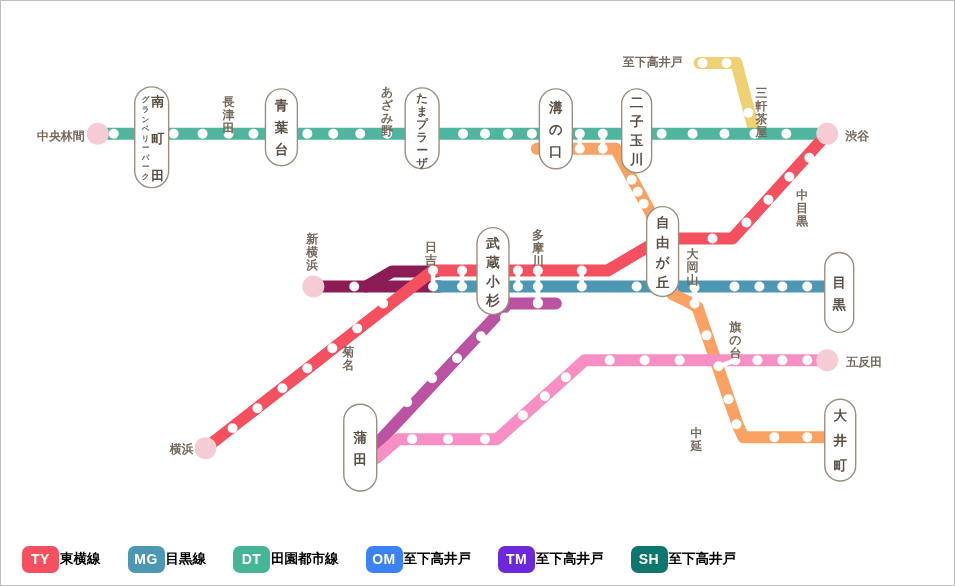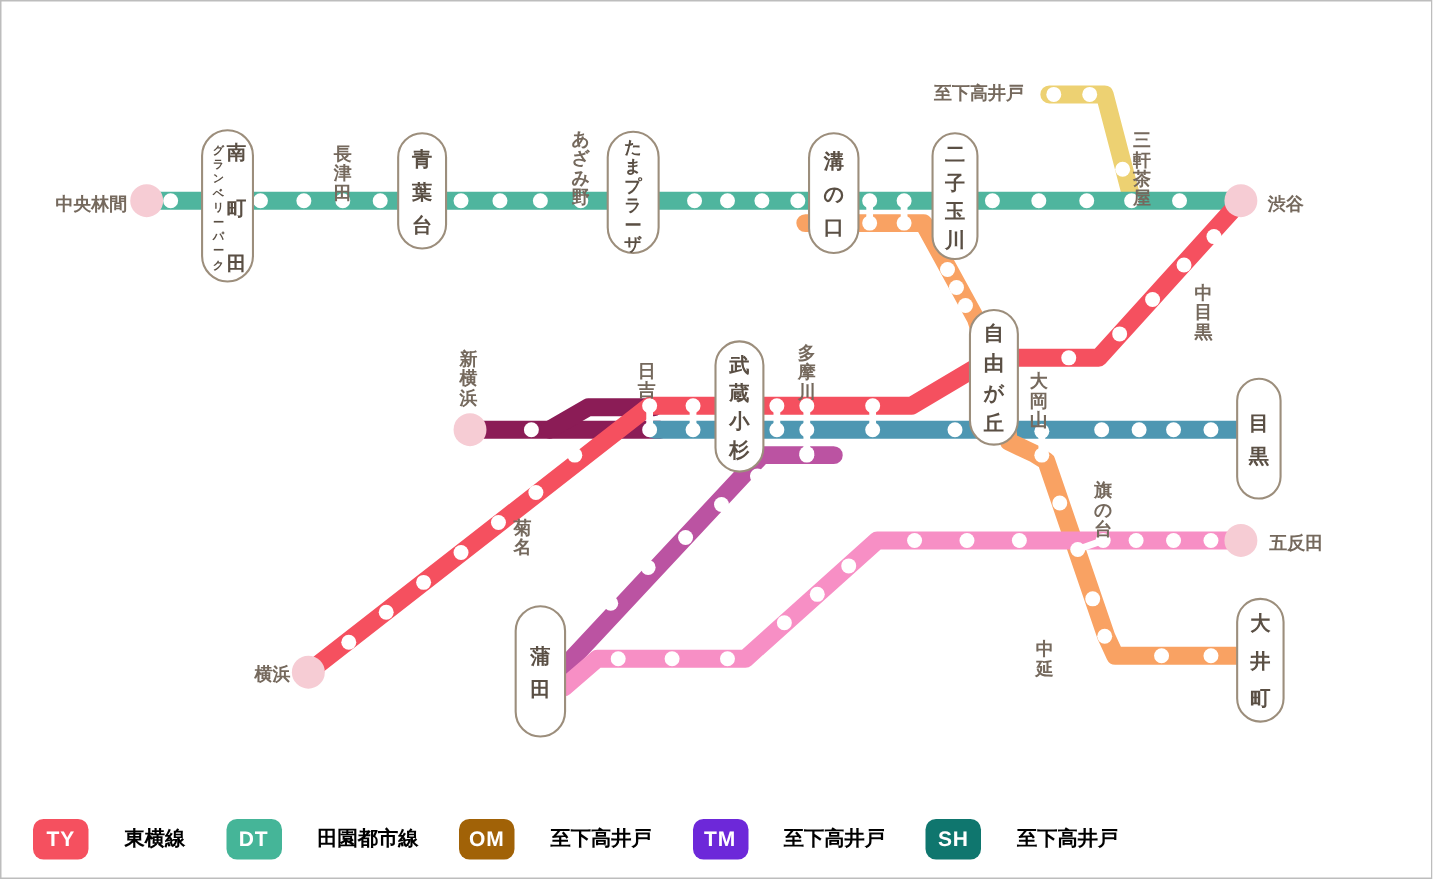--- a/index.html
+++ b/index.html
@@ -7,21 +7,21 @@
   .frame{
     position:relative;width:955px;height:586px;box-sizing:border-box;
     border:1px solid #bdbdbd;background:#ffffff;overflow:hidden;
     font-family:"Liberation Sans","DejaVu Sans",sans-serif;
   }
   svg.map{position:absolute;left:0;top:0;display:block;}
   .legend{
     position:absolute;left:0;bottom:0;width:100%;height:52px;
     display:flex;align-items:center;padding-left:21px;gap:27px;box-sizing:border-box;
   }
-  .legend-item{display:flex;align-items:center;gap:24px;flex:0 0 auto;}
+  .legend-item{display:flex;align-items:center;gap:1px;flex:0 0 auto;}
   .badge{
     width:37px;height:27px;border-radius:7px;color:#ffffff;
     font-weight:bold;font-size:14px;display:flex;align-items:center;justify-content:center;
     letter-spacing:.5px;
   }
   .lbl{font-size:13.5px;color:#000000;font-weight:600;}
 </style>
 </head>
 <body>
 
@@ -171,25 +171,29 @@
       <text text-anchor="middle" fill="#75695d" font-size="12" font-weight="600"><tspan x="538" y="238.56">多</tspan><tspan x="538" y="251.56">摩</tspan><tspan x="538" y="264.56">川</tspan></text>
       <text text-anchor="middle" fill="#75695d" font-size="12" font-weight="600"><tspan x="348" y="355.56">菊</tspan><tspan x="348" y="368.56">名</tspan></text>
       <text x="193" y="453" text-anchor="end" fill="#75695d" font-size="12" font-weight="600">横浜</text>
     </svg>
   <div class="legend">
       <div class="legend-item">
         <span class="badge" style="background: rgb(245, 80, 95);">TY</span>
         <span class="lbl">東横線</span>
       </div>
       <div class="legend-item">
+        <span class="badge" style="background: rgb(78, 151, 178);">MG</span>
+        <span class="lbl">目黒線</span>
+      </div>
+      <div class="legend-item">
         <span class="badge" style="background: rgb(69, 181, 152); text-align: center;">DT</span>
         <span class="lbl">田園都市線</span>
       </div>
       <div class="legend-item">
-        <span class="badge" style="background: #a16207;">OM</span>
+        <span class="badge" style="background: #3b82f6;">OM</span>
         <span class="lbl">至下高井戸</span>
       </div>
       <div class="legend-item">
         <span class="badge" style="background: #6d28d9;">TM</span>
         <span class="lbl">至下高井戸</span>
       </div>
       <div class="legend-item">
         <span class="badge" style="background: #0f766e;">SH</span>
         <span class="lbl">至下高井戸</span>
       </div>

